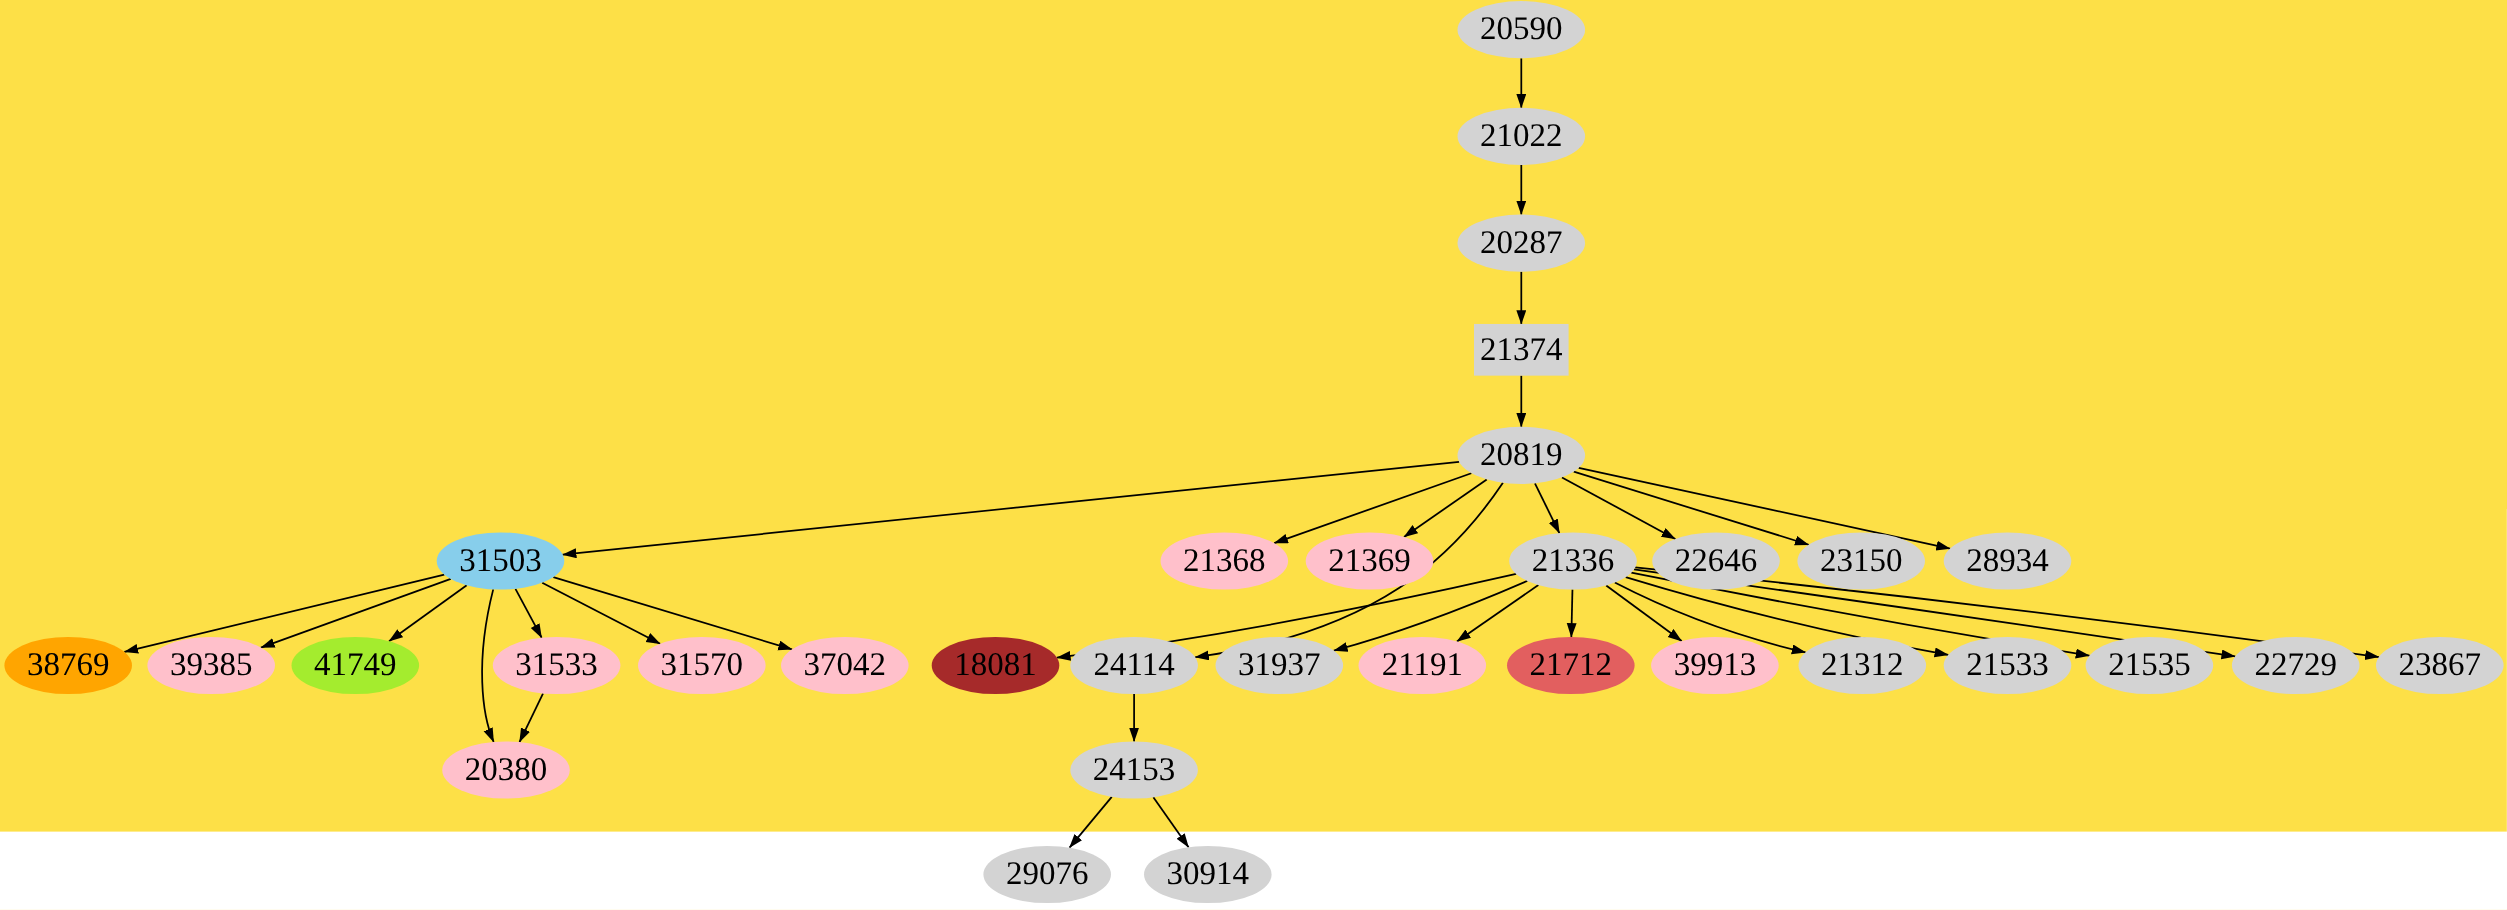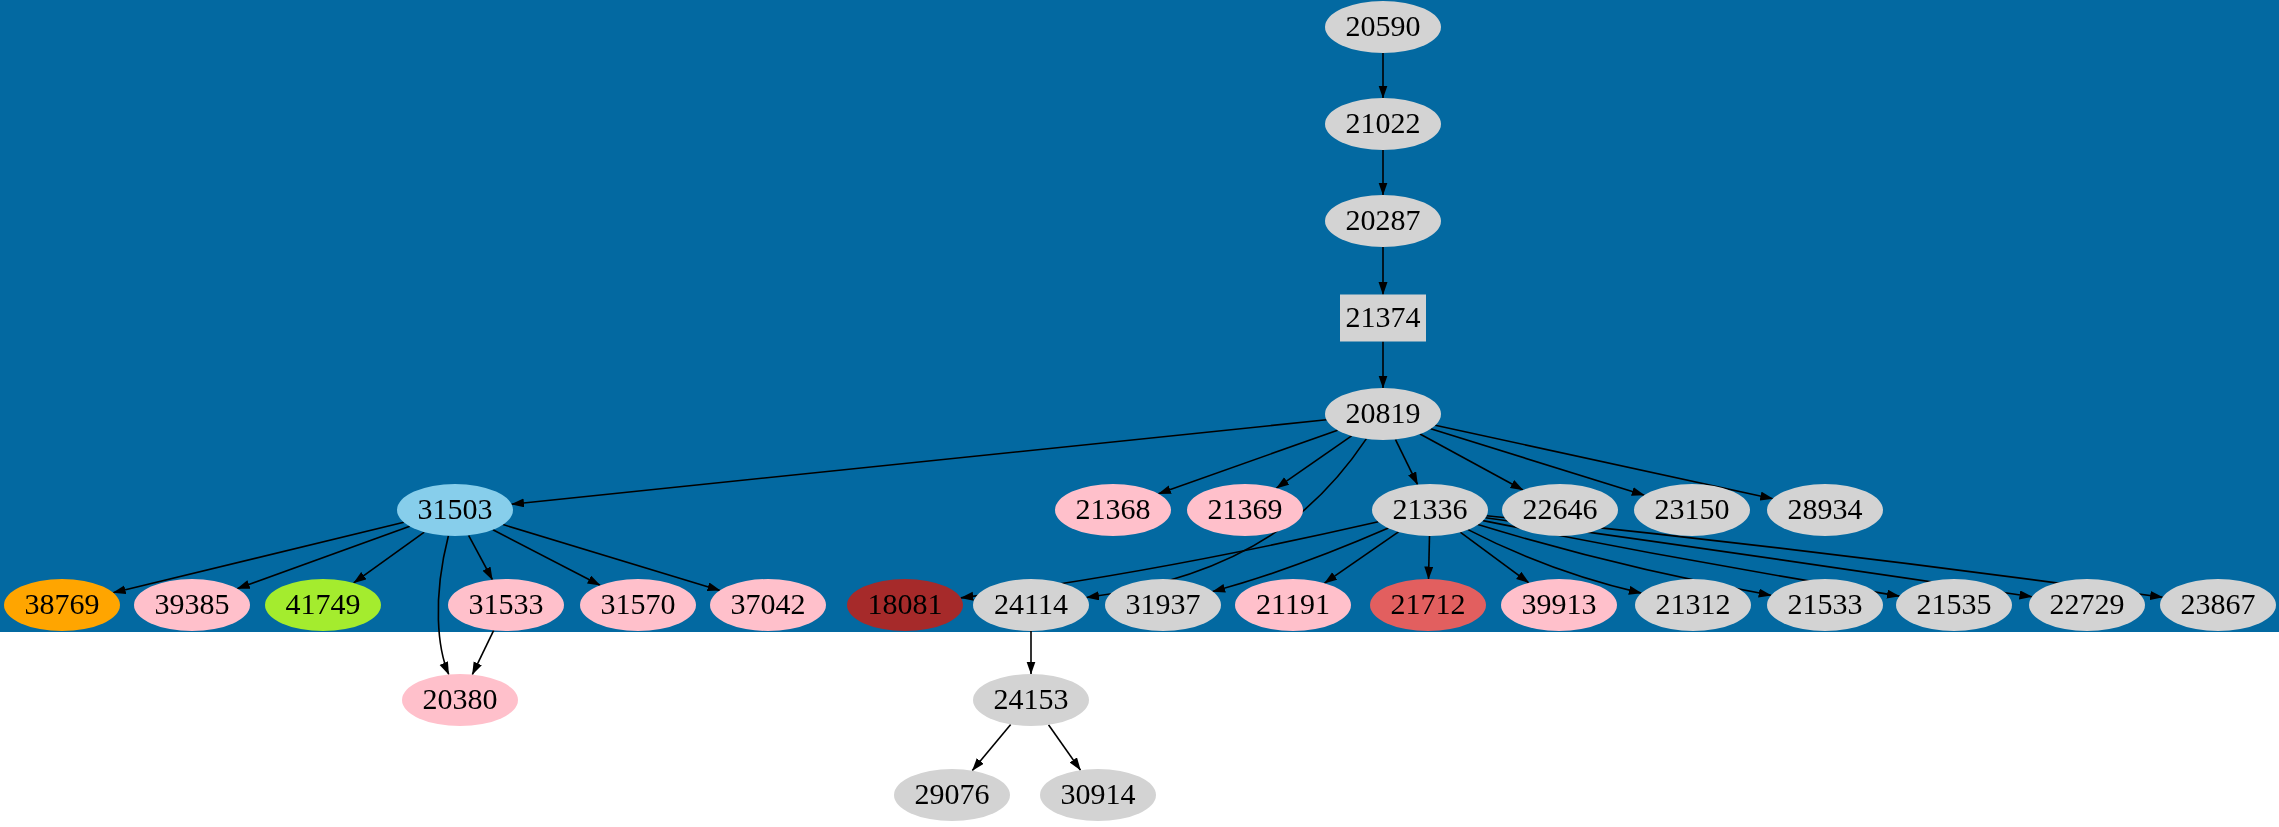--- a/index.html
+++ b/index.html
@@ -6,22 +6,22 @@
     margin: 0;
     padding: 0;
     background: #ffffff;
     width: 2279px;
     height: 827px;
     overflow: hidden;
   }
   #graph-wrap {
     position: relative;
     width: 2279px;
-    height: 632px;
-    background: #0369a1;
+    height: 756px;
+    background: #fde047;
   }
   svg {
     display: block;
     font-family: "Liberation Serif", "DejaVu Serif", serif;
   }
   .node-label {
     font-size: 30px;
     fill: #000000;
     text-anchor: middle;
     dominant-baseline: middle;

